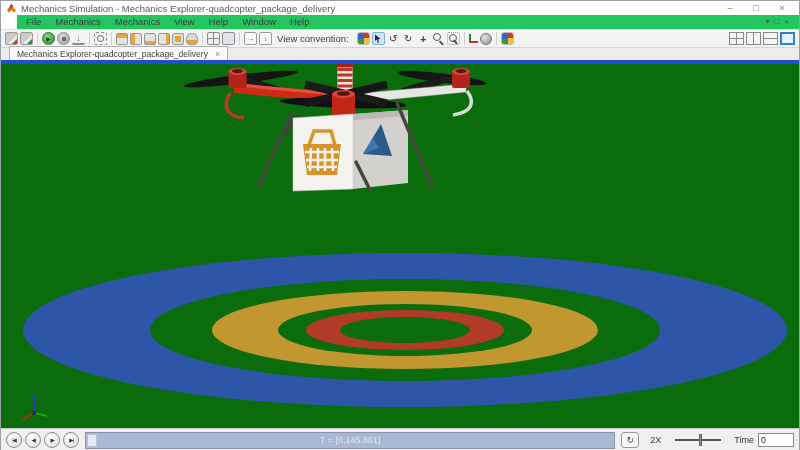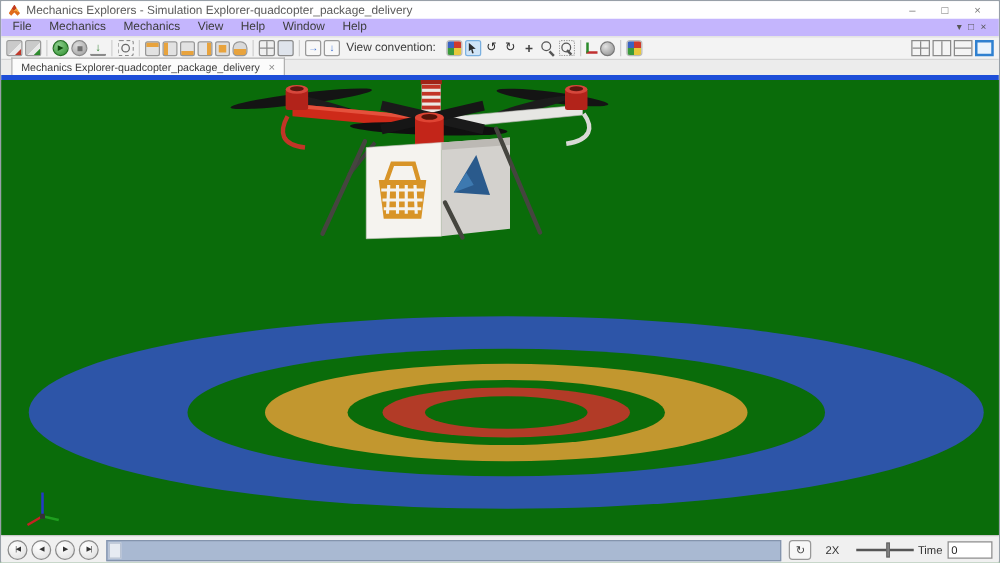--- a/index.html
+++ b/index.html
@@ -8,21 +8,21 @@
   .window{width:800px;height:450px;border:1px solid #98a0a8;display:flex;flex-direction:column;background:#fff;}
 
   
   .titlebar{height:14px;background:#fff;display:flex;align-items:center;padding:0 4px;flex:0 0 auto;}
   .matlab-logo{width:9px;height:9px;margin:0 5px 0 2px;background:conic-gradient(from 200deg,#e06c1e 0 30%,#c23b1e 30% 55%,#f0a03c 55% 75%,#e06c1e 75%);clip-path:polygon(50% 0,100% 78%,78% 100%,50% 72%,22% 100%,0 78%);}
   .title-text{font-size:9.5px;color:#5a5a5a;white-space:nowrap;}
   .win-controls{margin-left:auto;display:flex;}
   .wc{width:26px;text-align:center;font-size:9px;color:#777;line-height:13px;}
 
   
-  .menubar{height:14px;background:#c4b5fd;display:flex;align-items:center;padding:0 2px;flex:0 0 auto;}
+  .menubar{height:14px;background:#22c55e;display:flex;align-items:center;padding:0 2px;flex:0 0 auto;margin-left:16px;}
   .menu-item{font-size:9.5px;color:#3c3c3c;padding:0 7px;line-height:14px;}
   .child-controls{margin-left:auto;display:flex;align-items:center;gap:5px;padding-right:8px;}
   .cc{font-size:8px;color:#555;line-height:10px;}
 
   
   .toolbar{height:19px;background:#f3f3f3;border-top:1px solid #e0e0e0;border-bottom:1px solid #d5d5d5;display:flex;align-items:center;padding:0 3px;flex:0 0 auto;}
   .tbi{width:13px;height:13px;margin:0 1px;display:inline-flex;align-items:center;justify-content:center;font-size:8px;color:#444;position:relative;flex:0 0 auto;border-radius:2px;}
   .sep{width:1px;height:13px;background:#cfcfcf;margin:0 3px;border-radius:0;}
   .i-save{background:linear-gradient(135deg,#cacaca 0 55%,#e9e9e9 55%);border:1px solid #9a9a9a;}
   .i-save-red::after{content:"";position:absolute;right:0;bottom:0;width:5px;height:5px;background:#c0392b;clip-path:polygon(100% 0,100% 100%,0 100%);}
@@ -77,32 +77,32 @@
   .pb-btn{width:16px;height:16px;border:1px solid #8a8a8a;border-radius:50%;background:radial-gradient(circle at 35% 30%,#ffffff,#dcdcdc);font-size:5.5px;color:#333;display:inline-flex;align-items:center;justify-content:center;letter-spacing:-1px;flex:0 0 auto;}
   .timeline{flex:1;height:17px;background:#a9b9d2;border:1px solid #8494ad;position:relative;margin:0 3px;}
   .timeline-thumb{position:absolute;left:1px;top:1px;width:10px;height:13px;background:#e6ebf2;border:1px solid #b8c2d2;}
   .time-range{position:absolute;left:0;right:0;top:2px;text-align:center;font-size:9px;color:#dfe5f0;}
   .loop-btn{width:18px;height:16px;border:1px solid #999;border-radius:3px;background:#f7f7f7;font-size:9px;color:#444;display:inline-flex;align-items:center;justify-content:center;flex:0 0 auto;}
   .speed-wrap{display:flex;align-items:center;gap:14px;margin-left:8px;flex:0 0 auto;}
   .speed-label{font-size:9px;color:#333;}
   .speed-slider{width:46px;height:14px;position:relative;}
   .speed-slider::before{content:"";position:absolute;left:0;right:0;top:6px;height:1.5px;background:#555;}
   .speed-handle{position:absolute;left:24px;top:1px;width:3px;height:12px;background:#8a8a8a;border:1px solid #666;}
-  .time-wrap{display:flex;align-items:center;gap:4px;flex:0 0 auto;}
+  .time-wrap{display:flex;align-items:center;gap:4px;margin-left:10px;flex:0 0 auto;}
   .time-label{font-size:9px;color:#333;}
   .time-input{width:36px;height:14px;border:1px solid #8a8a8a;font-size:9px;color:#222;padding:0 2px;background:#fff;}
 </style>
 </head>
 <body>
 
 <div class="window">
 
   <div class="titlebar">
     <span class="matlab-logo"></span>
-    <span class="title-text">Mechanics Explorers - Simulation Explorer-quadcopter_package_delivery</span>
+    <span class="title-text">Mechanics Simulation - Mechanics Explorer-quadcopter_package_delivery</span>
     <div class="win-controls">
       <span class="wc">–</span>
         <span class="wc">□</span>
         <span class="wc">×</span>
     </div>
   </div>
 
   <div class="menubar">
     <div style="display:flex">
       <span class="menu-item">File</span>
@@ -283,20 +283,21 @@
 
   <div class="statusbar">
     <div style="display:flex;align-items:center;gap:3px">
       <span class="pb-btn">|◀</span>
         <span class="pb-btn">◀</span>
         <span class="pb-btn">▶</span>
         <span class="pb-btn">▶|</span>
     </div>
     <div class="timeline">
       <span class="timeline-thumb"></span>
+      <span class="time-range">T = [0,145.861]</span>
     </div>
     <span class="loop-btn">↻</span>
     <div class="speed-wrap">
       <span class="speed-label">2X</span>
       <span class="speed-slider">
         <span class="speed-handle"></span>
       </span>
     </div>
     <div class="time-wrap">
       <span class="time-label">Time</span>

